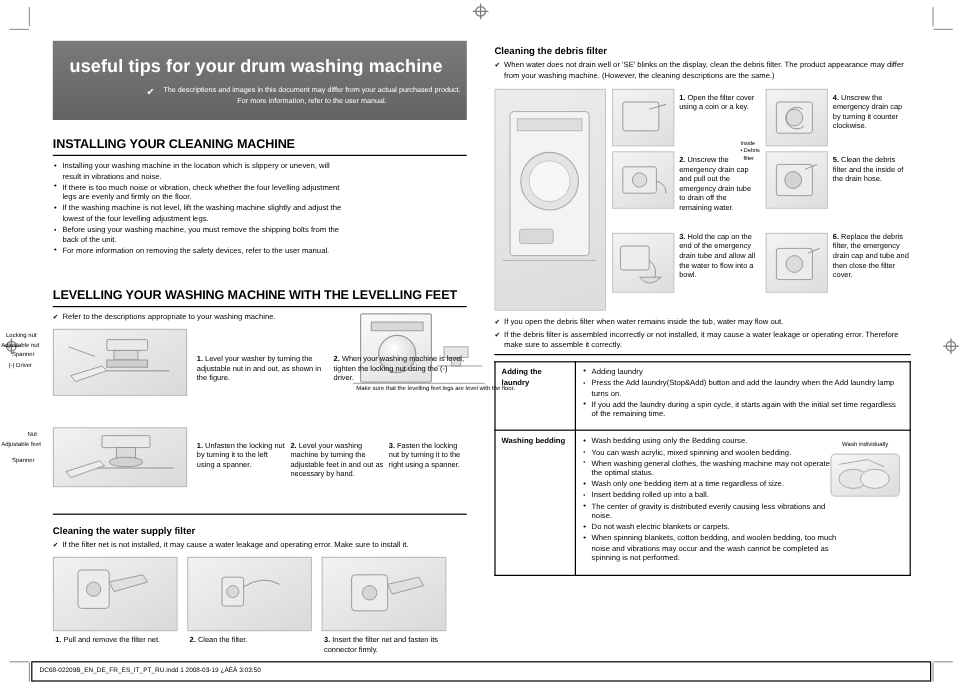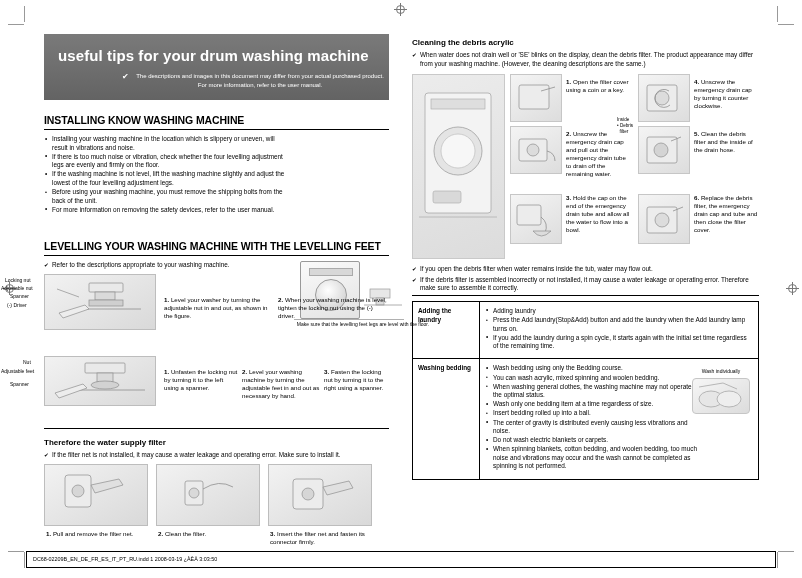--- a/index.html
+++ b/index.html
@@ -351,21 +351,21 @@
   <div class="corner c-br-h"></div>
 
   <div class="col-left">
 
     <div class="banner">
       <div class="banner-title">useful tips for your drum washing machine</div>
       <span class="banner-check">✔</span>
       <div class="banner-note">The descriptions and images in this document may differ from your actual purchased product. For more information, refer to the user manual.</div>
     </div>
 
-    <h2 class="sec">INSTALLING KNOW WASHING MACHINE</h2>
+    <h2 class="sec">INSTALLING YOUR CLEANING MACHINE</h2>
     <div class="rule"></div>
 
     <div style="position:relative;">
       <div style="width:248px;">
         <ul class="bul">
           <li>Installing your washing machine in the location which is slippery or uneven, will result in vibrations and noise.</li>
           <li>If there is too much noise or vibration, check whether the four levelling adjustment legs are evenly and firmly on the floor.</li>
           <li>If the washing machine is not level, lift the washing machine slightly and adjust the lowest of the four levelling adjustment legs.</li>
           <li class="chk">Before using your washing machine, you must remove the shipping bolts from the back of the unit.</li>
           <li class="plain">For more information on removing the safety devices, refer to the user manual.</li>
@@ -438,21 +438,21 @@
         <span>Level your washing machine by turning the adjustable feet in and out as necessary by hand.</span>
       </div>
       <div class="step-txt" style="position:absolute;left:280px;top:12px;width:66px;">
         <span class="step-num">3.</span>
         <span>Fasten the locking nut by turning it to the right using a spanner.</span>
       </div>
     </div>
 
     <div class="rule"></div>
 
-    <h3 class="sub">Therefore the water supply filter</h3>
+    <h3 class="sub">Cleaning the water supply filter</h3>
     <div class="p-chk">If the filter net is not installed, it may cause a water leakage and operating error. Make sure to install it.</div>
 
     <div style="position:relative;height:84px;margin-top:4px;">
       <div class="grey-img" style="position:absolute;left:0;top:0;width:104px;height:62px;">
         <svg width="102" height="60">
           <rect x="20" y="10" width="26" height="32" rx="3" fill="#ececec" stroke="#8e8e8e" stroke-width="0.7"></rect>
           <path d="M46 20 L74 14 L78 20 L50 28 Z" fill="#e0e0e0" stroke="#8e8e8e" stroke-width="0.7"></path>
           <circle cx="33" cy="26" r="6" fill="#d6d6d6" stroke="#8e8e8e" stroke-width="0.7"></circle>
         </svg>
       </div>
@@ -481,21 +481,21 @@
       </div>
       <div class="step-txt" style="position:absolute;left:226px;top:66px;width:108px;">
         <span class="step-num">3.</span>
         <span>Insert the filter net and fasten its connector firmly.</span>
       </div>
     </div>
   </div>
 
   <div class="col-right">
 
-    <div class="rt-title">Cleaning the debris acrylic</div>
+    <div class="rt-title">Cleaning the debris filter</div>
     <div class="p-chk" style="width:342px;">When water does not drain well or 'SE' blinks on the display, clean the debris filter. The product appearance may differ from your washing machine. (However, the cleaning descriptions are the same.)</div>
 
     <div class="debris-panel">
       <div class="debris-left">
         <svg width="91" height="183">
           <rect x="12" y="18" width="66" height="120" rx="3" fill="#f3f3f3" stroke="#a8a8a8" stroke-width="0.8"></rect>
           <rect x="18" y="24" width="54" height="10" fill="#dedede" stroke="#a8a8a8" stroke-width="0.6"></rect>
           <circle cx="45" cy="76" r="24" fill="#e4e4e4" stroke="#a8a8a8" stroke-width="0.9"></circle>
           <circle cx="45" cy="76" r="17" fill="#f7f7f7" stroke="#b5b5b5" stroke-width="0.6"></circle>
           <rect x="20" y="116" width="28" height="12" rx="2" fill="#d9d9d9" stroke="#a8a8a8" stroke-width="0.6"></rect>

